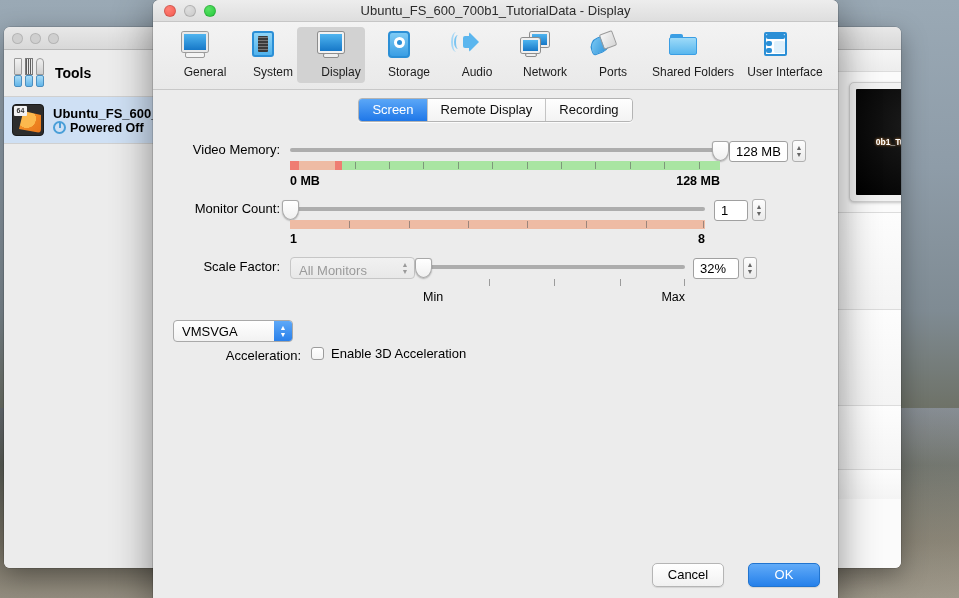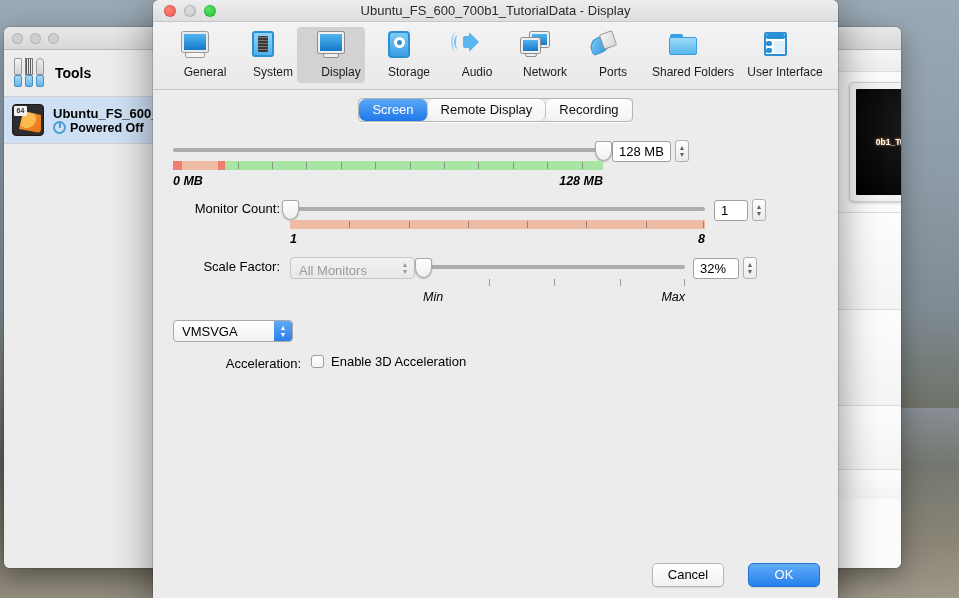--- a/index.html
+++ b/index.html
@@ -143,21 +143,21 @@
   .tb-icon { width: 34px; height: 32px; position: relative; }
 
   .tabstrip {
     flex: 0 0 auto; padding: 8px 0 10px; display: flex; justify-content: center;
     background: #ececec;
   }
   .segctl { display: flex; border: 1px solid #b4b4b4; border-radius: 4px; overflow: hidden;
             box-shadow: 0 1px 0 rgba(255,255,255,0.8); }
   .seg {
     padding: 3px 13px 4px; font-size: 13px; background: linear-gradient(180deg,#fefefe,#f3f3f3);
-    border-right: 1px solid #c4c4c4; color: #111; cursor: default; border-radius: 7px;
+    border-right: 1px solid #c4c4c4; color: #111; cursor: default;
   }
   .seg:last-child { border-right: none; }
   .seg.active { background: linear-gradient(180deg,#5ba7f7,#1f77e8); color: #fff; }
 
   .panel { flex: 1; background: #ececec; position: relative; padding: 0 20px; min-height: 0; }
 
   .frow { display: flex; align-items: flex-start; margin-bottom: 4px; }
   .flabel { width: 117px; text-align: right; padding-right: 10px; font-size: 13px; line-height: 20px; flex: 0 0 auto; }
   .fctrl { flex: 1; position: relative; }
 
@@ -171,21 +171,21 @@
     background: linear-gradient(180deg,#ffffff,#f0f0f0);
     border: 1px solid #a8a8a8;
     border-radius: 3px 3px 50% 50%;
     box-shadow: 0 1px 1.5px rgba(0,0,0,0.25);
   }
   .scalebar { position: relative; height: 9px; margin-top: 1px; display: flex; }
   .scale-seg { height: 9px; }
   .ticks { position: absolute; left: 0; top: 0; height: 9px; width: 100%; }
   .tick { position: absolute; top: 1px; width: 1px; height: 7px; background: rgba(90,90,90,0.55); }
   .endlabels { position: relative; height: 16px; font-size: 12.5px; font-weight: bold; }
-  .endlabels span { position: absolute; top: 0; font-style: italic; }
+  .endlabels span { position: absolute; top: 0; }
   .endlabels .lft { left: 0; }
   .endlabels .rgt { right: 0; }
 
   
   .spin { display: flex; align-items: center; gap: 4px; }
   .spin-input {
     height: 21px; border: 1px solid #a0a0a0; background: #fff; border-radius: 3px;
     font-size: 13px; padding: 0 6px; line-height: 19px; text-align: left;
   }
   .stepper {
@@ -399,20 +399,21 @@
     <div class="segctl">
       <div class="seg active">Screen</div>
       <div class="seg">Remote Display</div>
       <div class="seg">Recording</div>
     </div>
   </div>
 
   <div class="panel">
 
     <div class="frow" style="margin-top:8px">
+      <div class="flabel">Video Memory:</div>
       <div class="fctrl">
         <div style="display:flex;align-items:flex-start;gap:9px;">
           <div style="width:430px;">
             <div class="slider">
               <div class="slider-groove" style="left:0;right:0;width:auto;"></div>
               <div class="slider-knob" style="left:100%;"></div>
             </div>
             <div class="scalebar">
               <div class="scale-seg" style="width:2%;background:#ef7d72"></div>
               <div class="scale-seg" style="width:8.5%;background:#eebba4"></div>
@@ -530,21 +531,21 @@
         <div class="popup" style="width:120px;">
           <span>VMSVGA</span>
           <span class="arrowbox">
               <span>▲</span>
               <span>▼</span>
             </span>
         </div>
       </div>
     </div>
 
-    <div class="frow" style="margin-top:12px">
+    <div class="frow" style="margin-top:4px">
       <div class="flabel" style="width:138px">Acceleration:</div>
       <div class="fctrl">
         <div class="checkrow">
           <div class="checkbox"></div>
           <span>Enable 3D Acceleration</span>
         </div>
       </div>
     </div>
   </div>
 

